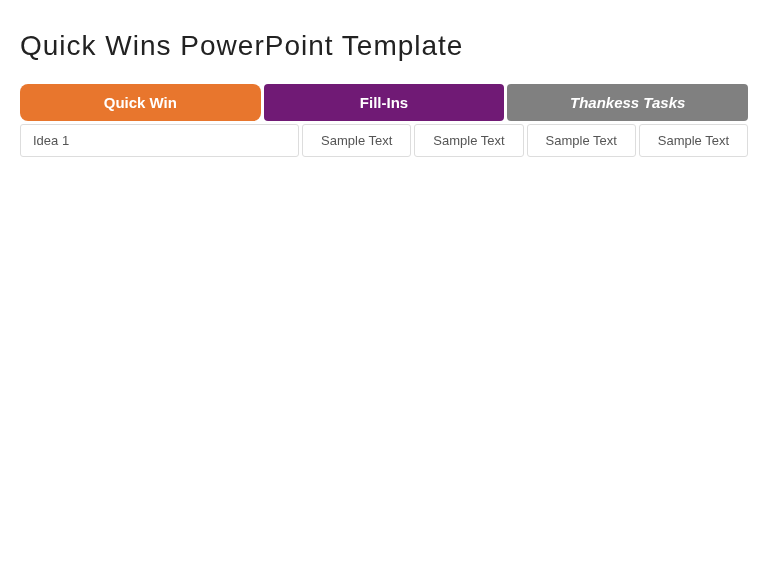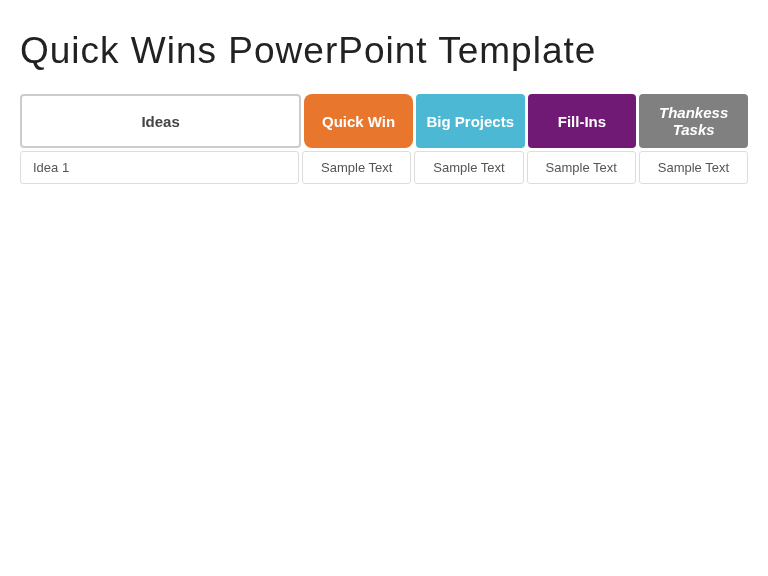--- a/index.html
+++ b/index.html
@@ -14,21 +14,21 @@
       width: 768px;
       height: 576px;
       overflow: hidden;
     }
 
     .page-container {
       padding: 30px 20px 20px 20px;
     }
 
     .page-title {
-      font-size: 37px;
+      font-size: 28px;
       font-weight: 400;
       color: #222222;
       margin-bottom: 22px;
       letter-spacing: 1px;
     }
 
     .header-row {
       display: flex;
       width: 100%;
     }
@@ -130,23 +130,21 @@
     }
   </style>
 </head>
 <body>
 
 <div class="page-container">
 
   <h1 class="page-title">Quick Wins PowerPoint Template</h1>
 
   <div class="header-row">
-    <div class="header-cell col-ideas">Ideas</div>
     <div class="header-cell col-quickwin">Quick Win</div>
-    <div class="header-cell col-bigprojects">Big Projects</div>
     <div class="header-cell col-fillins">Fill-Ins</div>
     <div class="header-cell col-thankless">Thankess Tasks</div>
   </div>
 
   <div class="data-row">
     <div class="data-cell ideas-data">Idea 1</div>
     <div class="data-cell quickwin-data">Sample Text</div>
     <div class="data-cell bigprojects-data">Sample Text</div>
     <div class="data-cell fillins-data">Sample Text</div>
     <div class="data-cell thankless-data">Sample Text</div>

